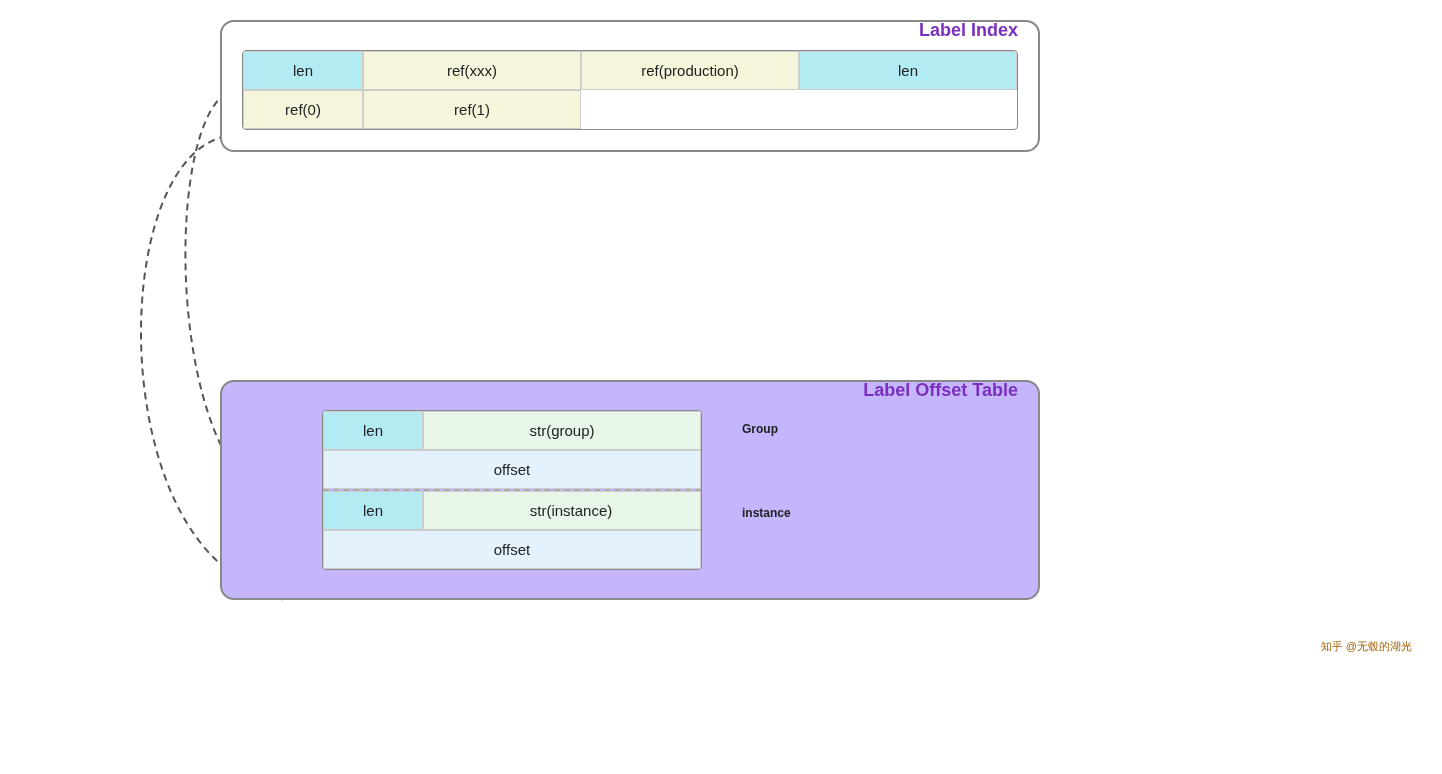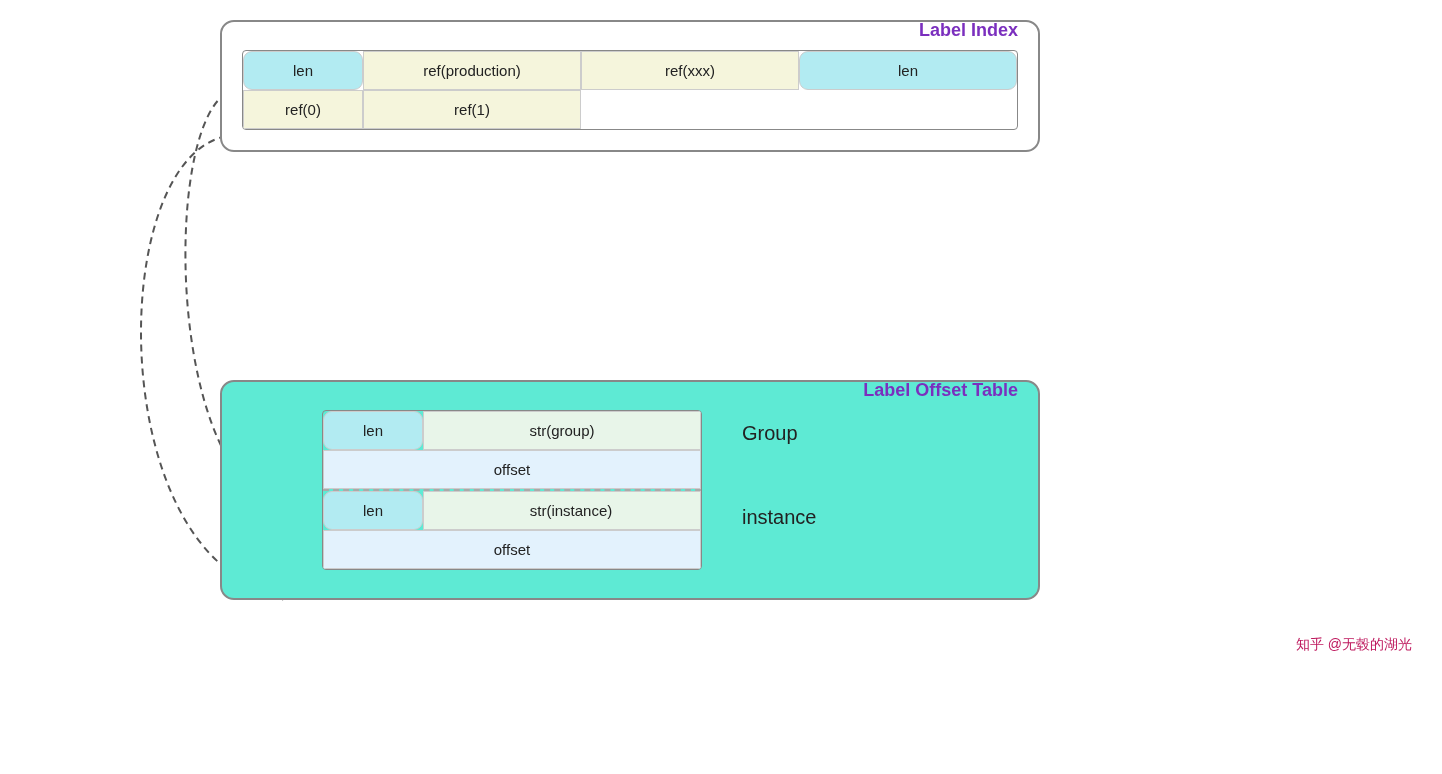--- a/index.html
+++ b/index.html
@@ -55,37 +55,36 @@
     .cell {
       padding: 10px 14px;
       text-align: center;
       font-size: 15px;
       color: #222;
       border: 1px solid #ccc;
     }
 
     .cell-cyan {
       background: #b2ebf2;
-      border-radius: 9px;
     }
 
     .cell-yellow {
       background: #f5f5dc;
     }
 
     
     .label-offset-box {
       position: absolute;
       top: 380px;
       left: 220px;
       width: 820px;
       border: 2px solid #888;
       border-radius: 14px;
       padding: 16px 20px 24px 20px;
-      background: #5eead4;
+      background: #c4b5fd;
     }
 
     .offset-inner {
       margin-top: 12px;
       margin-left: 80px;
       position: relative;
     }
 
     .offset-table {
       display: inline-block;
@@ -107,42 +106,42 @@
       grid-template-columns: 1fr;
     }
 
     .offset-divider {
       border-top: 2px dashed #aaa;
     }
 
     
     .side-label {
       position: absolute;
-      font-size: 20px;
+      font-size: 12px;
       color: #222;
-      font-weight: 400;
+      font-weight: 700;
     }
 
     .side-label-group {
       top: 12px;
       left: 420px;
     }
 
     .side-label-instance {
       top: 96px;
       left: 420px;
     }
 
     
     .watermark {
       position: absolute;
       bottom: 18px;
       right: 30px;
-      font-size: 14px;
-      color: #be185d;
+      font-size: 11px;
+      color: #a16207;
       font-weight: 400;
     }
 
     
     .arrows-svg {
       position: absolute;
       top: 0;
       left: 0;
       width: 1442px;
       height: 774px;
@@ -166,22 +165,22 @@
 
     <path d="M 238,135 C 100,135 100,590 298,595" stroke="#555" stroke-width="2" stroke-dasharray="7,5" fill="none" marker-end="url(#arrowhead)"></path>
   </svg>
 
   <div class="label-index-box">
     <span class="box-title">Label Index</span>
 
     <div class="table-grid label-index-grid">
 
       <div class="cell cell-cyan">len</div>
+      <div class="cell cell-yellow">ref(xxx)</div>
       <div class="cell cell-yellow">ref(production)</div>
-      <div class="cell cell-yellow">ref(xxx)</div>
 
       <div class="cell cell-cyan">len</div>
       <div class="cell cell-yellow">ref(0)</div>
       <div class="cell cell-yellow">ref(1)</div>
     </div>
   </div>
 
   <div class="label-offset-box">
     <span class="box-title">Label Offset Table</span>
 

